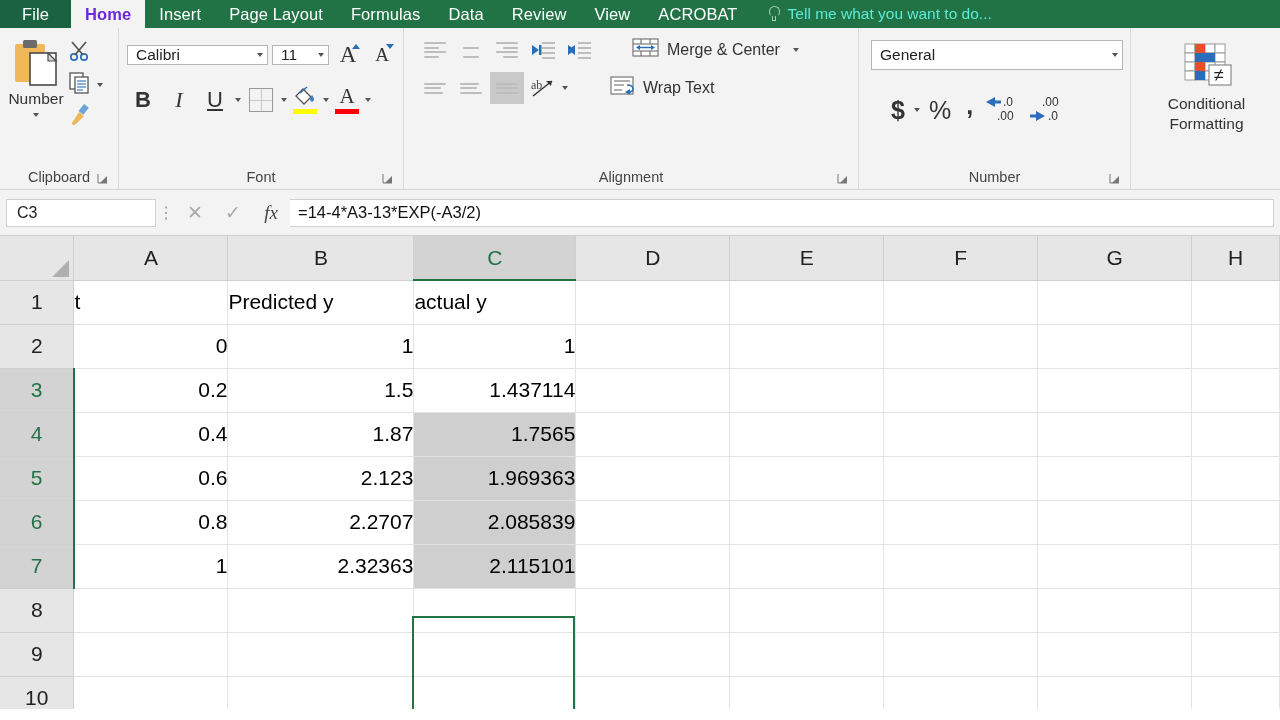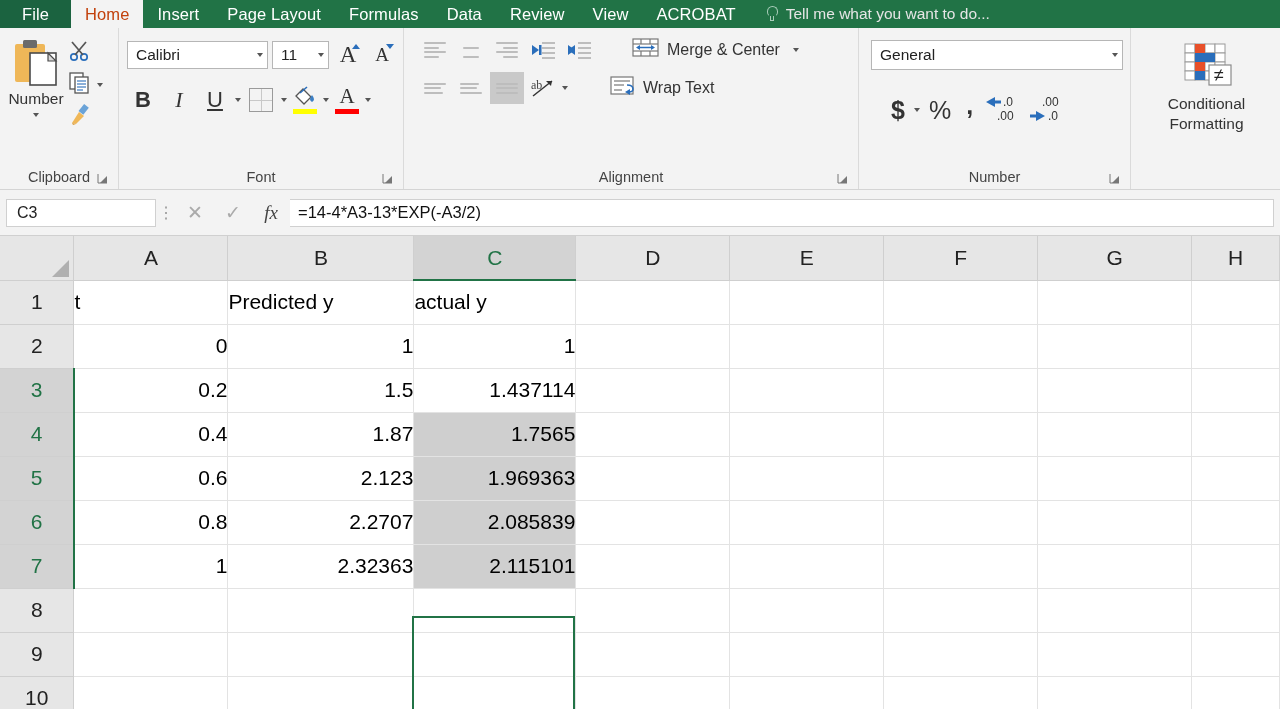--- a/index.html
+++ b/index.html
@@ -23,25 +23,26 @@
     font-size: 16.5px;
     display: flex;
     align-items: center;
     padding: 0 14px;
     white-space: nowrap;
     letter-spacing: .1px;
   }
   .tab.file { background: #1b6340; padding: 0 22px; }
   .tab.active {
     background: #f3f3f3;
-    color: #c2410c;
+    color: #6d28d9;
+    font-weight: bold;
   }
   .tellme {
     display: flex; align-items: center; gap: 7px;
-    color: #e5e5e5; font-size: 15.5px;
+    color: #5eead4; font-size: 15.5px;
     padding-left: 16px; white-space: nowrap;
   }
   .bulb { width: 13px; height: 17px; position: relative; flex: 0 0 auto; }
   .bulb .glass {
     position: absolute; left: 1px; top: 0;
     width: 11px; height: 11px;
     border: 1.4px solid #a9cdba; border-radius: 50% 50% 45% 45%;
     border-bottom-color: transparent;
   }
   .bulb .base {
@@ -98,21 +99,21 @@
   .paste-icon { width: 46px; height: 50px; position: relative; }
   .paste-label { font-size: 15.5px; color: #333; margin-top: 2px; }
   .clip-right { display: flex; flex-direction: column; gap: 6px; padding-top: 6px; }
   .clip-row { display: flex; align-items: center; gap: 5px; height: 26px; }
 
   
   .g-font { width: 285px; }
   .font-row { display: flex; align-items: center; gap: 4px; padding-left: 4px; }
   .font-row.r1 { margin-bottom: 14px; margin-top: 6px; }
   .combo {
-    height: 28px; background: #fff; border: 1px solid #b6b6b6;
+    height: 20px; background: #fff; border: 1px solid #b6b6b6;
     display: flex; align-items: center; padding: 0 4px 0 8px;
     font-size: 15.5px; color: #222;
   }
   .combo .val { flex: 1; white-space: nowrap; overflow: hidden; }
   .combo .cb-caret {
     width: 0; height: 0; margin-left: 4px;
     border-left: 3.5px solid transparent;
     border-right: 3.5px solid transparent;
     border-top: 4px solid #555;
   }

